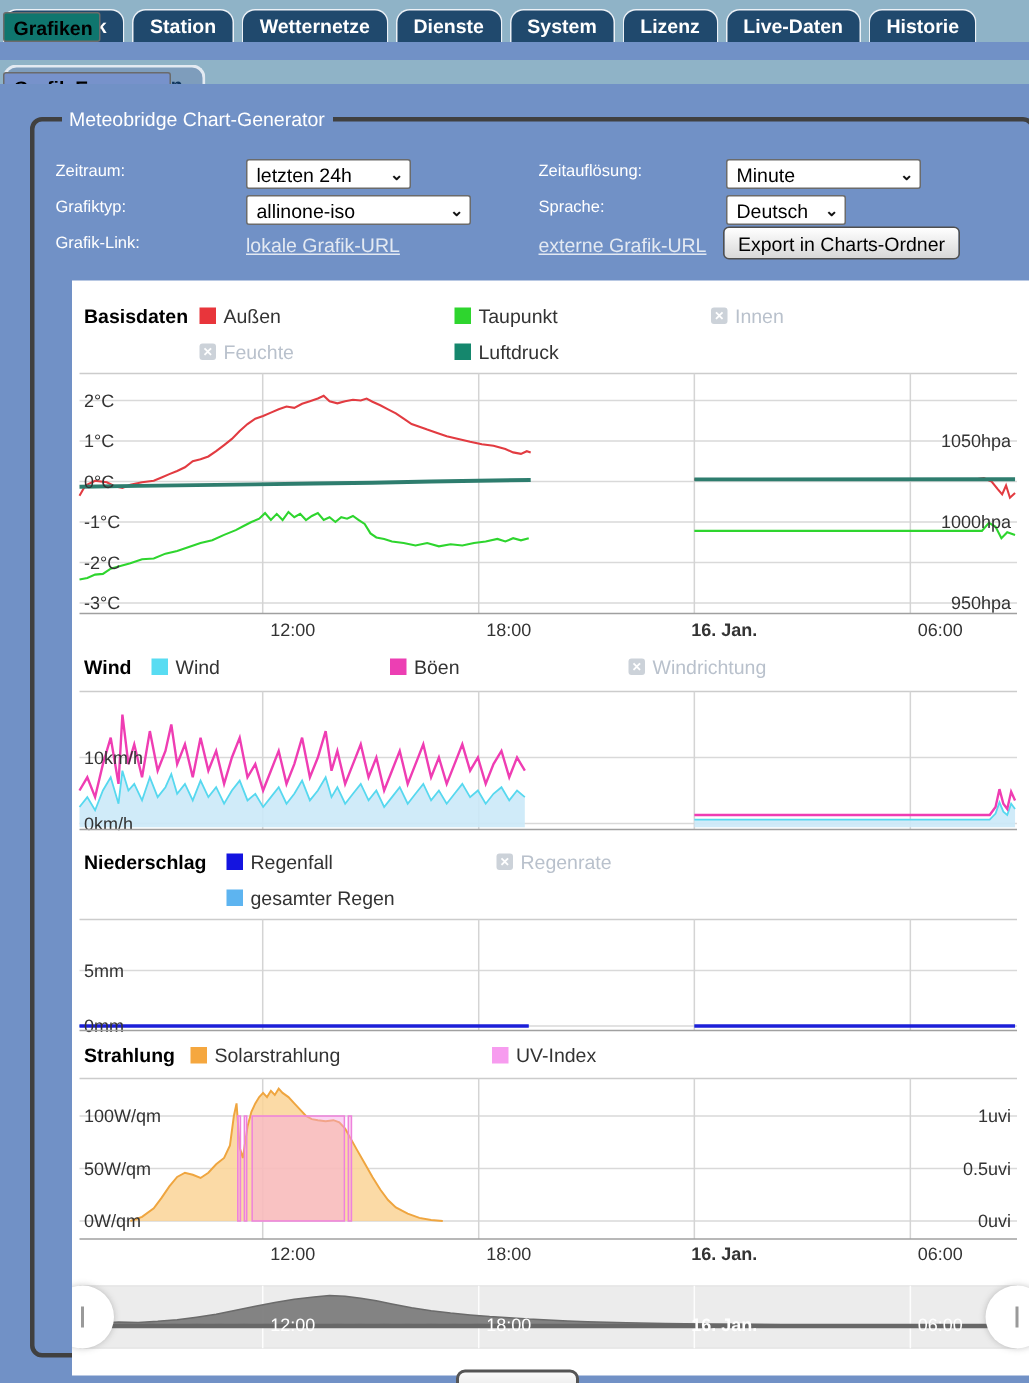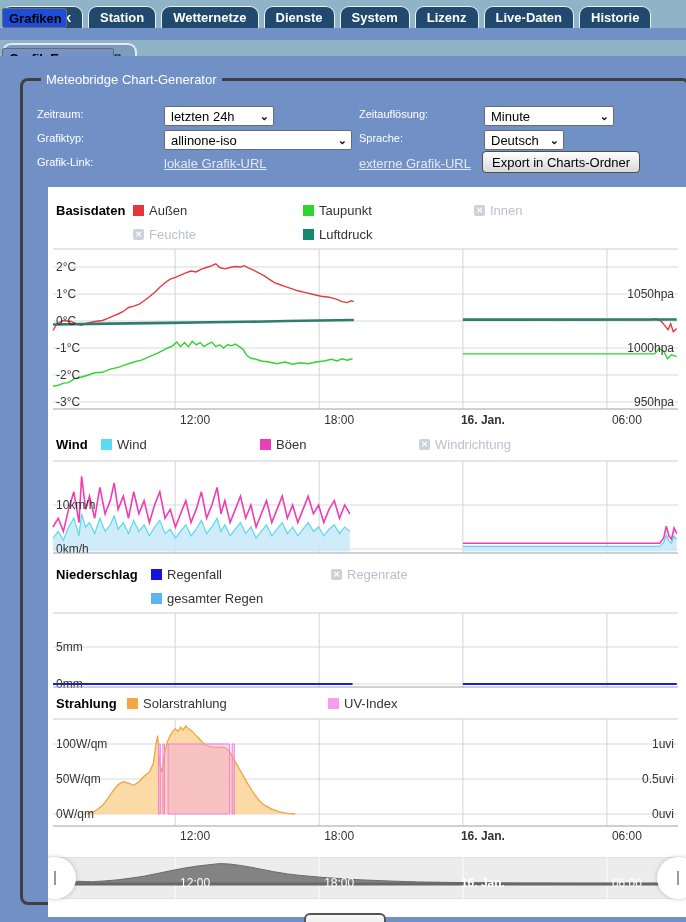--- a/index.html
+++ b/index.html
@@ -3,21 +3,21 @@
 <meta charset="utf-8">
 <style>
   html,body{margin:0;padding:0;}
   body{font-family:"Liberation Sans",sans-serif;}
   .page{position:relative;width:686px;height:922px;overflow:hidden;background:#7191c6;}
   
   .topbar{position:absolute;left:0;top:0;width:686px;height:28px;background:#8fb3c7;
           display:flex;align-items:flex-end;padding-left:2px;box-sizing:border-box;}
   .ttab{flex:none;margin-right:5px;padding:3px 11px 3px 11px;font-size:13px;font-weight:bold;color:#fff;
         background:#20496d;border:1px solid #ecf1f7;border-bottom:none;border-radius:9px 9px 0 0;cursor:pointer;}
-  .ttab.sel{background:#1d4ed8;color:#000;}
+  .ttab.sel{background:#0f766e;color:#000;}
   .subbar{position:absolute;left:0;top:28px;width:686px;height:28px;background:#8fb3c7;
           display:flex;align-items:flex-end;padding-left:2px;box-sizing:border-box;margin-top:12px;}
   .stab{flex:none;margin-right:6px;padding:4px 13px;font-size:13px;font-weight:bold;color:#0f355e;
         background:#7e9dbc;border:2px solid #e3eaf2;border-bottom:none;border-radius:9px 9px 0 0;cursor:pointer;}
   .stab.sel{background:#7792cb;}
   
   .content{position:absolute;left:0;top:56px;width:686px;height:866px;background:#7191c6;}
   fieldset.gen{position:absolute;left:8px;top:4px;width:670px;height:833px;margin:12px;
         border:3px solid #404040;border-radius:8px;box-sizing:border-box;}
   fieldset.gen legend{color:#ffffff;font-size:13px;padding:0 5px;margin-left:6px;}
@@ -76,21 +76,21 @@
         <span>letzten 24h</span>
         <span class="chev">⌄</span>
       </div>
       <span class="flabel" style="left:336px;top:21px">Zeitauflösung:</span>
       <div class="sel" style="left:461px;top:19px;width:130px">
         <span>Minute</span>
         <span class="chev">⌄</span>
       </div>
 
       <span class="flabel" style="left:14px;top:45px">Grafiktyp:</span>
-      <div class="sel" style="left:141px;top:43px;width:188px">
+      <div class="sel" style="left:141px;top:43px;width:150px">
         <span>allinone-iso</span>
         <span class="chev">⌄</span>
       </div>
       <span class="flabel" style="left:336px;top:45px">Sprache:</span>
       <div class="sel" style="left:461px;top:43px;width:80px">
         <span>Deutsch</span>
         <span class="chev">⌄</span>
       </div>
 
       <span class="flabel" style="left:14px;top:69px">Grafik-Link:</span>

